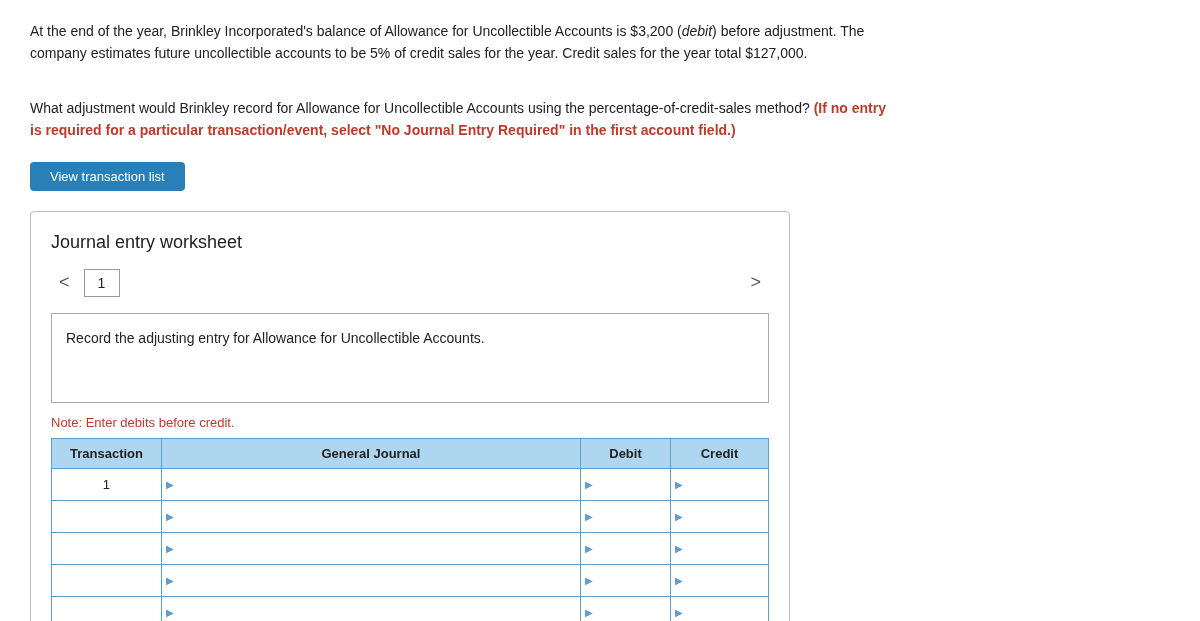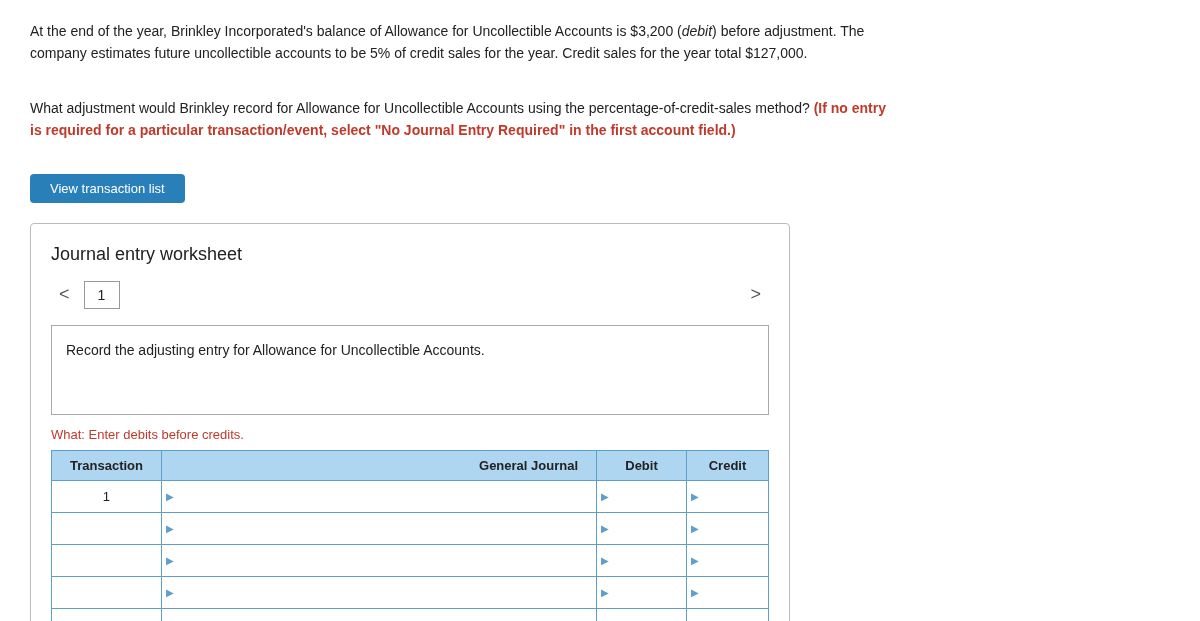--- a/index.html
+++ b/index.html
@@ -100,28 +100,28 @@
       padding: 7px 18px;
       font-weight: bold;
       font-size: 13px;
       text-align: center;
     }
     .journal-table thead tr th.col-transaction {
       width: 90px;
       text-align: center;
     }
     .journal-table thead tr th.col-journal {
-      text-align: right;
+      text-align: center;
     }
     .journal-table thead tr th.col-debit {
       width: 90px;
       text-align: center;
     }
     .journal-table thead tr th.col-credit {
-      width: 82px;
+      width: 98px;
       text-align: center;
     }
     .journal-table tbody tr td {
       border: 1px solid #5d9ecb;
       height: 32px;
       padding: 4px 8px;
       font-size: 13px;
       vertical-align: middle;
     }
     .journal-table tbody tr td.cell-transaction {
@@ -167,21 +167,21 @@
 </head>
 <body>
 
 
 
 <p class="intro-text">
   At the end of the year, Brinkley Incorporated's balance of Allowance for Uncollectible Accounts is $3,200 (<em>debit</em>) before adjustment.
   The company estimates future uncollectible accounts to be 5% of credit sales for the year. Credit sales for the year total $127,000.
 </p>
 
-<p class="intro-text" style="margin-bottom:16px;">
+<p class="intro-text" style="margin-bottom:4px;">
   What adjustment would Brinkley record for Allowance for Uncollectible Accounts using the percentage-of-credit-sales method?
   <span class="warning-text">(If no entry is required for a particular transaction/event, select "No Journal Entry Required" in the first account field.)</span>
 </p>
 
 <br>
 
 <button class="btn-view">View transaction list</button>
 
 <div class="worksheet-container">
   <div class="worksheet-title">Journal entry worksheet</div>
@@ -191,21 +191,21 @@
     <div class="page-box">
       <span>1</span>
     </div>
     <span class="nav-arrow nav-right">&gt;</span>
   </div>
 
   <div class="instruction-box">
     <span>Record the adjusting entry for Allowance for Uncollectible Accounts.</span>
   </div>
 
-  <p class="note-text">What: Enter debits before credits.</p>
+  <p class="note-text">Note: Enter debits before credit.</p>
 
   <table class="journal-table">
     <thead>
       <tr>
         <th class="col-transaction">Transaction</th>
         <th class="col-journal">General Journal</th>
         <th class="col-debit">Debit</th>
         <th class="col-credit">Credit</th>
       </tr>
     </thead>

